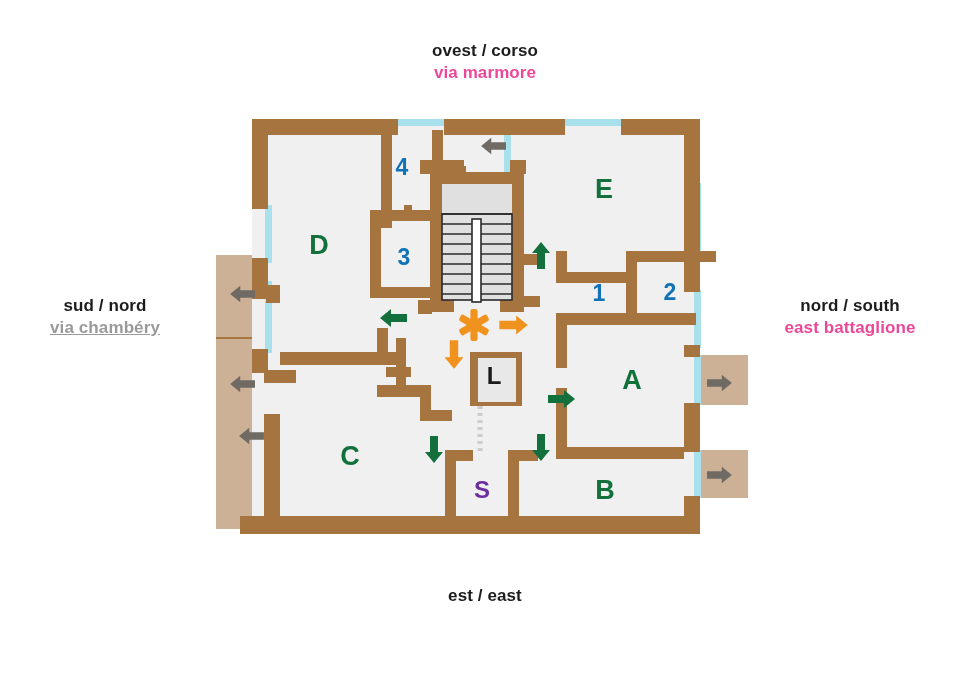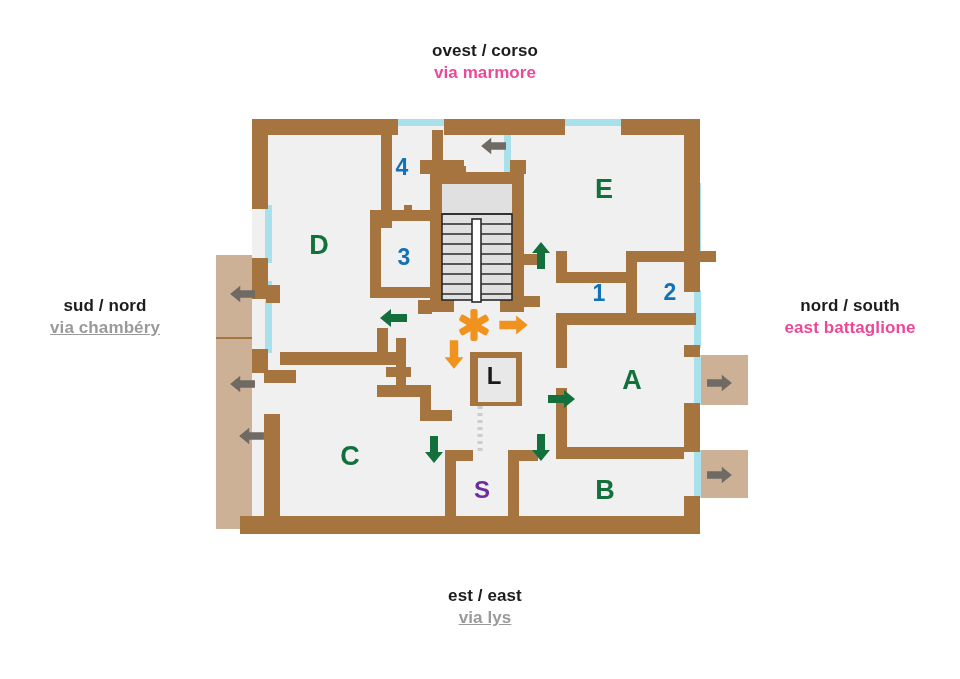--- a/index.html
+++ b/index.html
@@ -67,21 +67,20 @@
 
 <div id="stage">
 
   <div class="cardinal" id="lbl-west">
     <span class="l1">ovest / corso</span>
     <span class="l2 dark">via marmore</span>
   </div>
 
   <div class="cardinal" id="lbl-east">
     <span class="l1">est / east</span>
-    <span class="l2 gray">via lys</span>
   </div>
 
   <div class="cardinal" id="lbl-south">
     <span class="l1">sud / nord</span>
     <span class="l2 gray">via chambéry</span>
   </div>
 
   <div class="cardinal" id="lbl-north">
     <span class="l1">nord / south</span>
     <span class="l2 dark">east battaglione</span>

